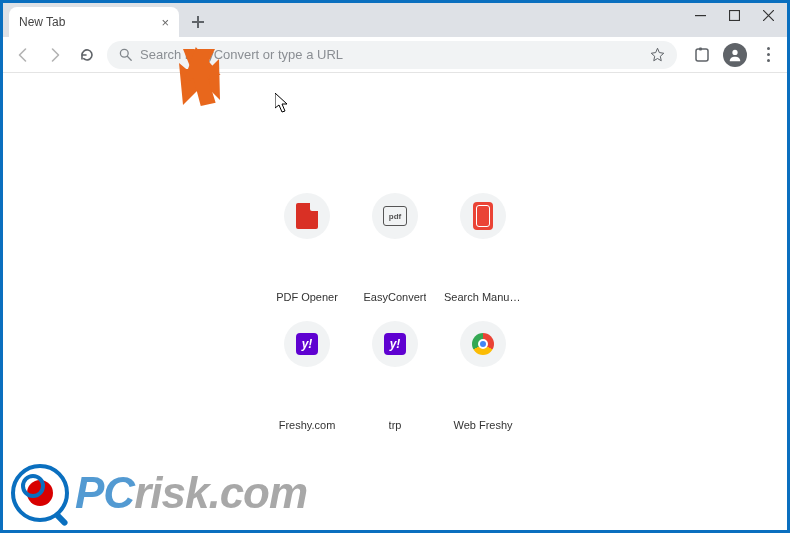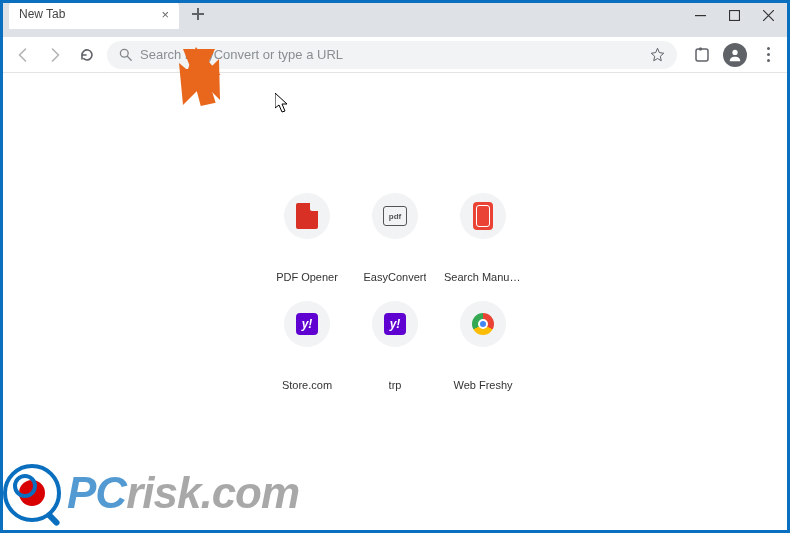--- a/index.html
+++ b/index.html
@@ -10,21 +10,21 @@
     border: 3px solid #0a6fbf;
     position: relative;
     overflow: hidden;
   }
   
   .tabstrip {
     height: 34px;
     background: #dee1e6;
     display: flex;
     align-items: flex-end;
-    padding: 4px 6px 8px 6px;
+    padding: 4px 6px 0 6px;
     position: relative;
   }
   .tab {
     height: 30px;
     width: 170px;
     background: #fff;
     border-radius: 8px 8px 0 0;
     display: flex;
     align-items: center;
     padding: 0 10px;
@@ -99,21 +99,21 @@
   .content { position: relative; height: calc(533px - 34px - 36px - 30px - 6px); }
   .shortcuts {
     position: absolute;
     top: 120px; left: 50%; transform: translateX(-50%);
     display: grid;
     grid-template-columns: repeat(3, 80px);
     gap: 18px 8px;
   }
   .shortcut {
     display: flex; flex-direction: column; align-items: center;
-    gap: 2px;
+    gap: 22px;
     cursor: pointer;
     width: 80px;
   }
   .sc-circle {
     width: 46px; height: 46px;
     border-radius: 50%;
     background: #f1f3f4;
     display: flex; align-items: center; justify-content: center;
   }
   .sc-label {
@@ -144,21 +144,21 @@
     pointer-events: none;
   }
   
   .cursor {
     position: absolute; top: 90px; left: 272px;
     z-index: 40; pointer-events: none;
   }
   
   .watermark {
     position: absolute;
-    left: 0; bottom: 8px;
+    left: 8px; bottom: 8px;
     display: flex; align-items: center;
     gap: 6px;
     pointer-events: none;
     text-align: right;
   }
   .wm-badge {
     width: 58px; height: 58px;
     border: 4px solid #0a6fbf;
     border-radius: 50%;
     position: relative;
@@ -291,21 +291,21 @@
       <div class="shortcut">
         <div class="sc-circle">
           <div class="ico-sm"></div>
         </div>
         <div class="sc-label">Search Manua...</div>
       </div>
       <div class="shortcut">
         <div class="sc-circle">
           <div class="ico-y">y!</div>
         </div>
-        <div class="sc-label">Store.com</div>
+        <div class="sc-label">Freshy.com</div>
       </div>
       <div class="shortcut">
         <div class="sc-circle">
           <div class="ico-y">y!</div>
         </div>
         <div class="sc-label">trp</div>
       </div>
       <div class="shortcut">
         <div class="sc-circle">
           <div class="ico-ws"></div>

